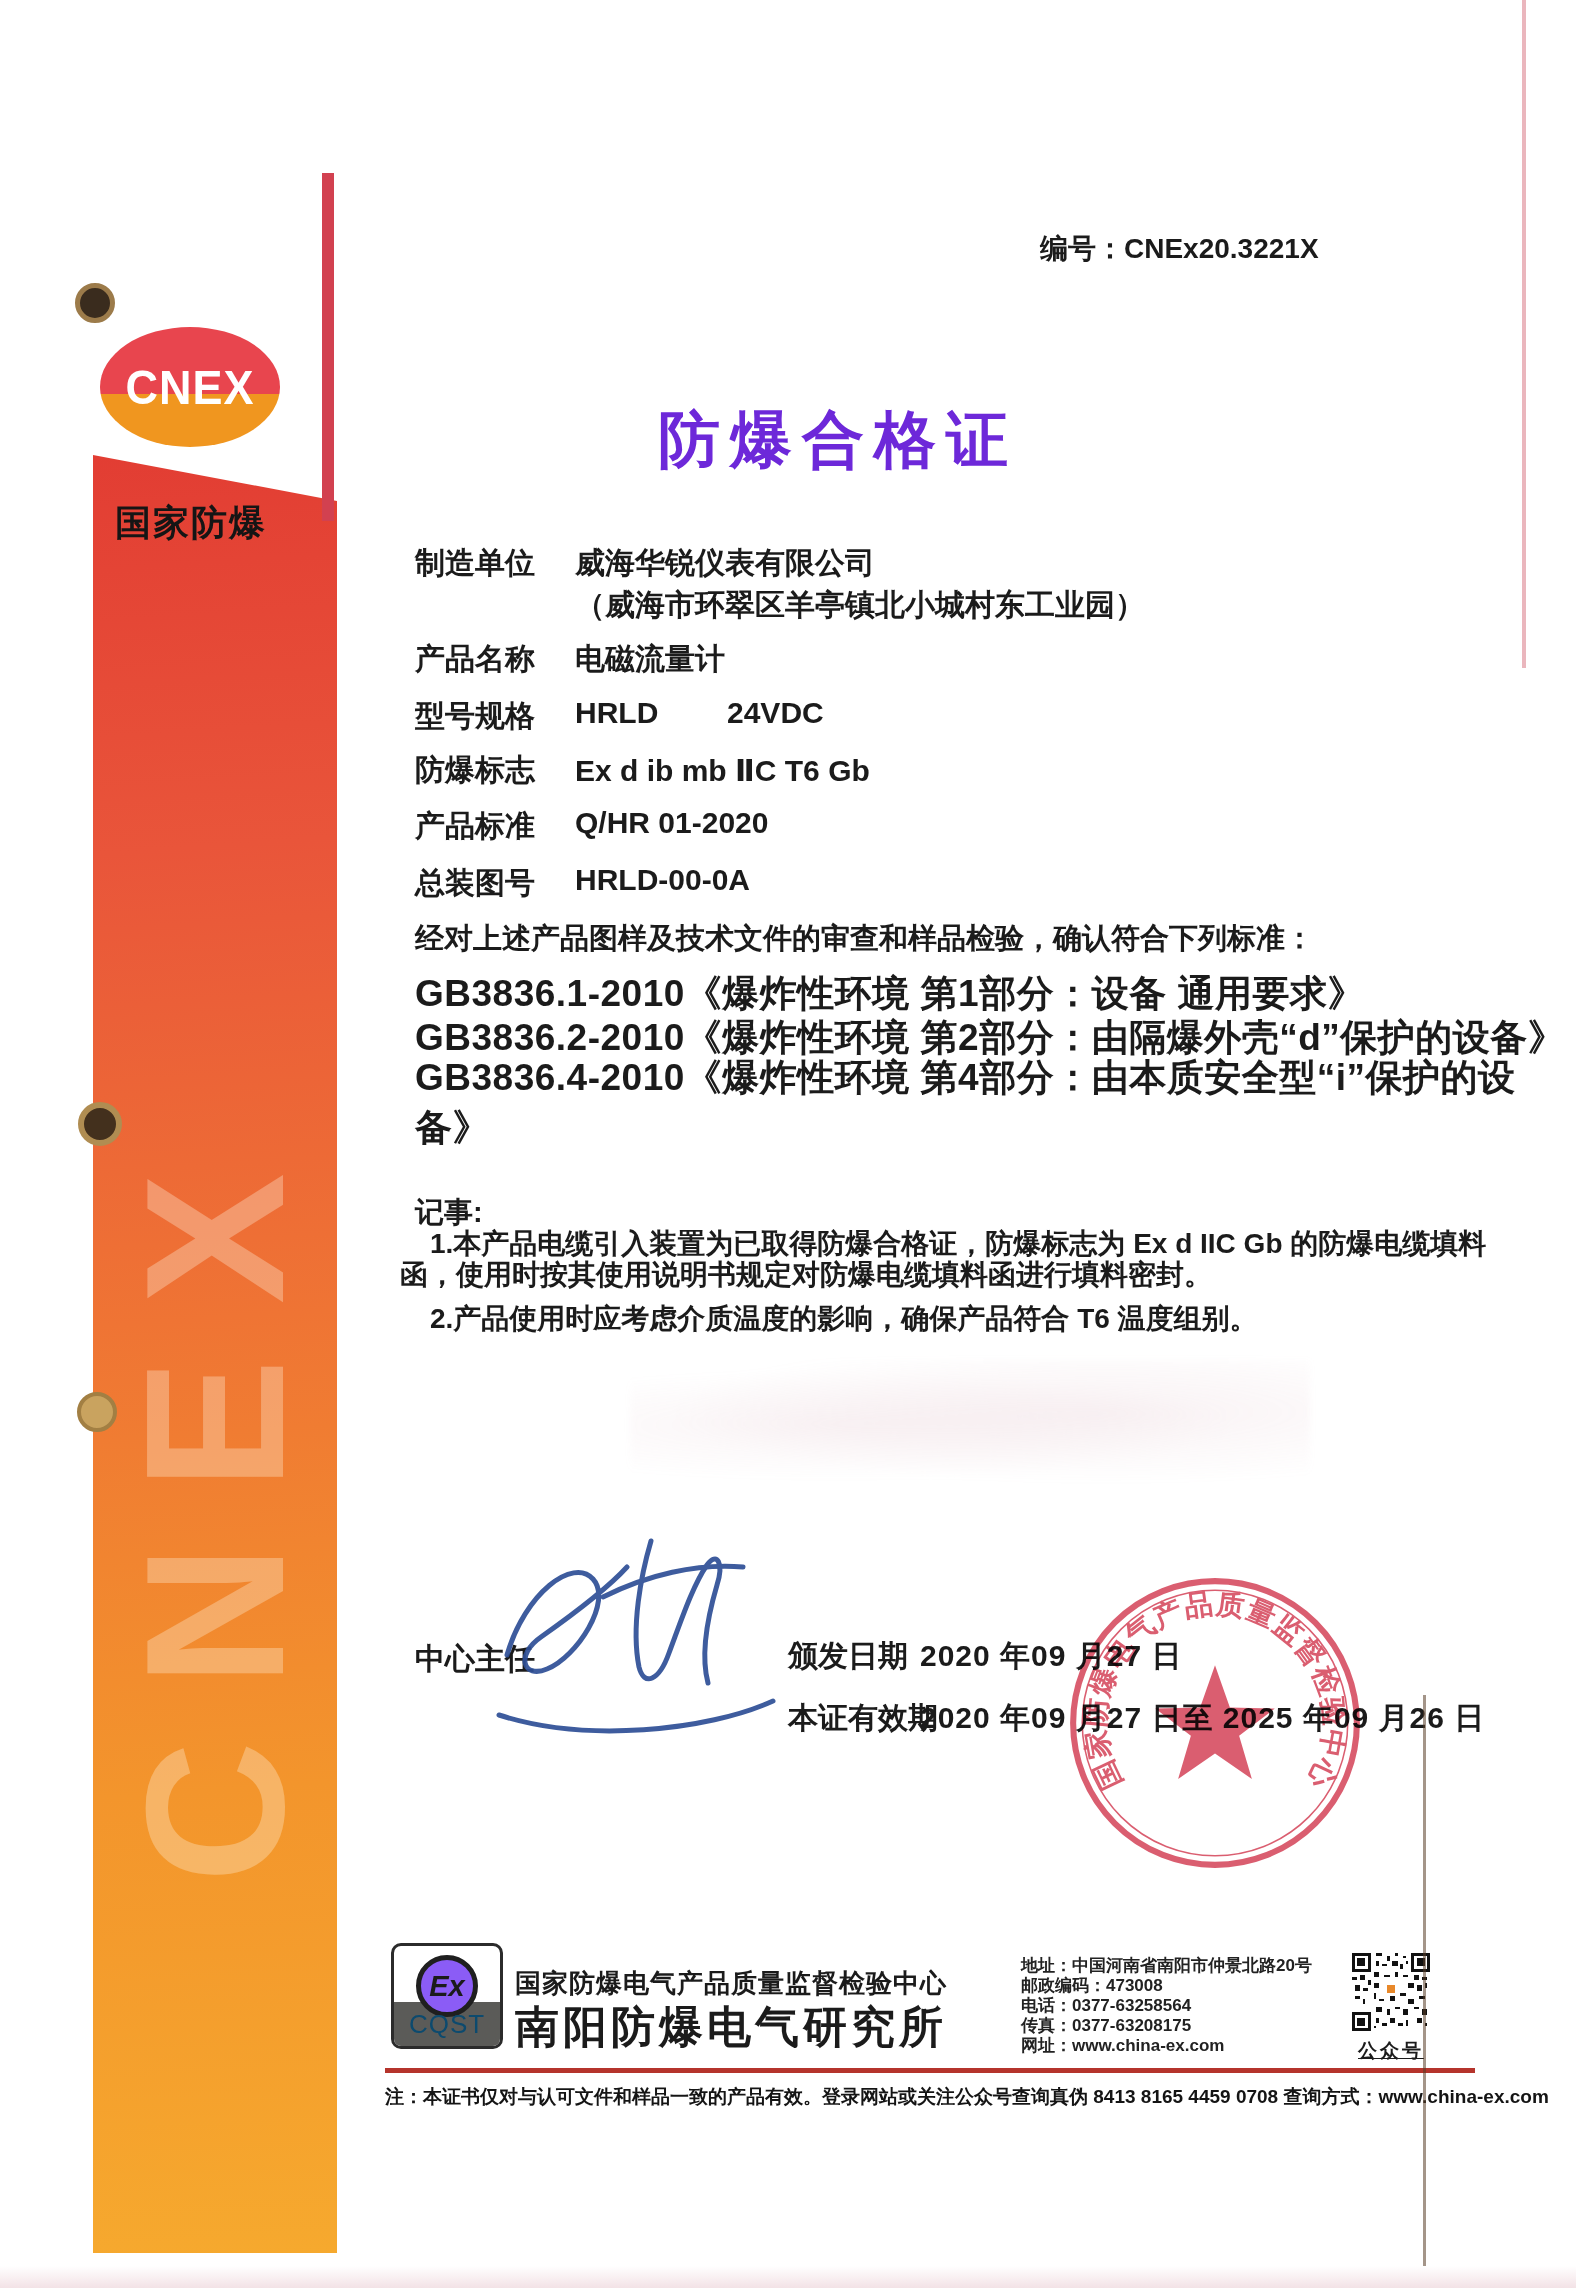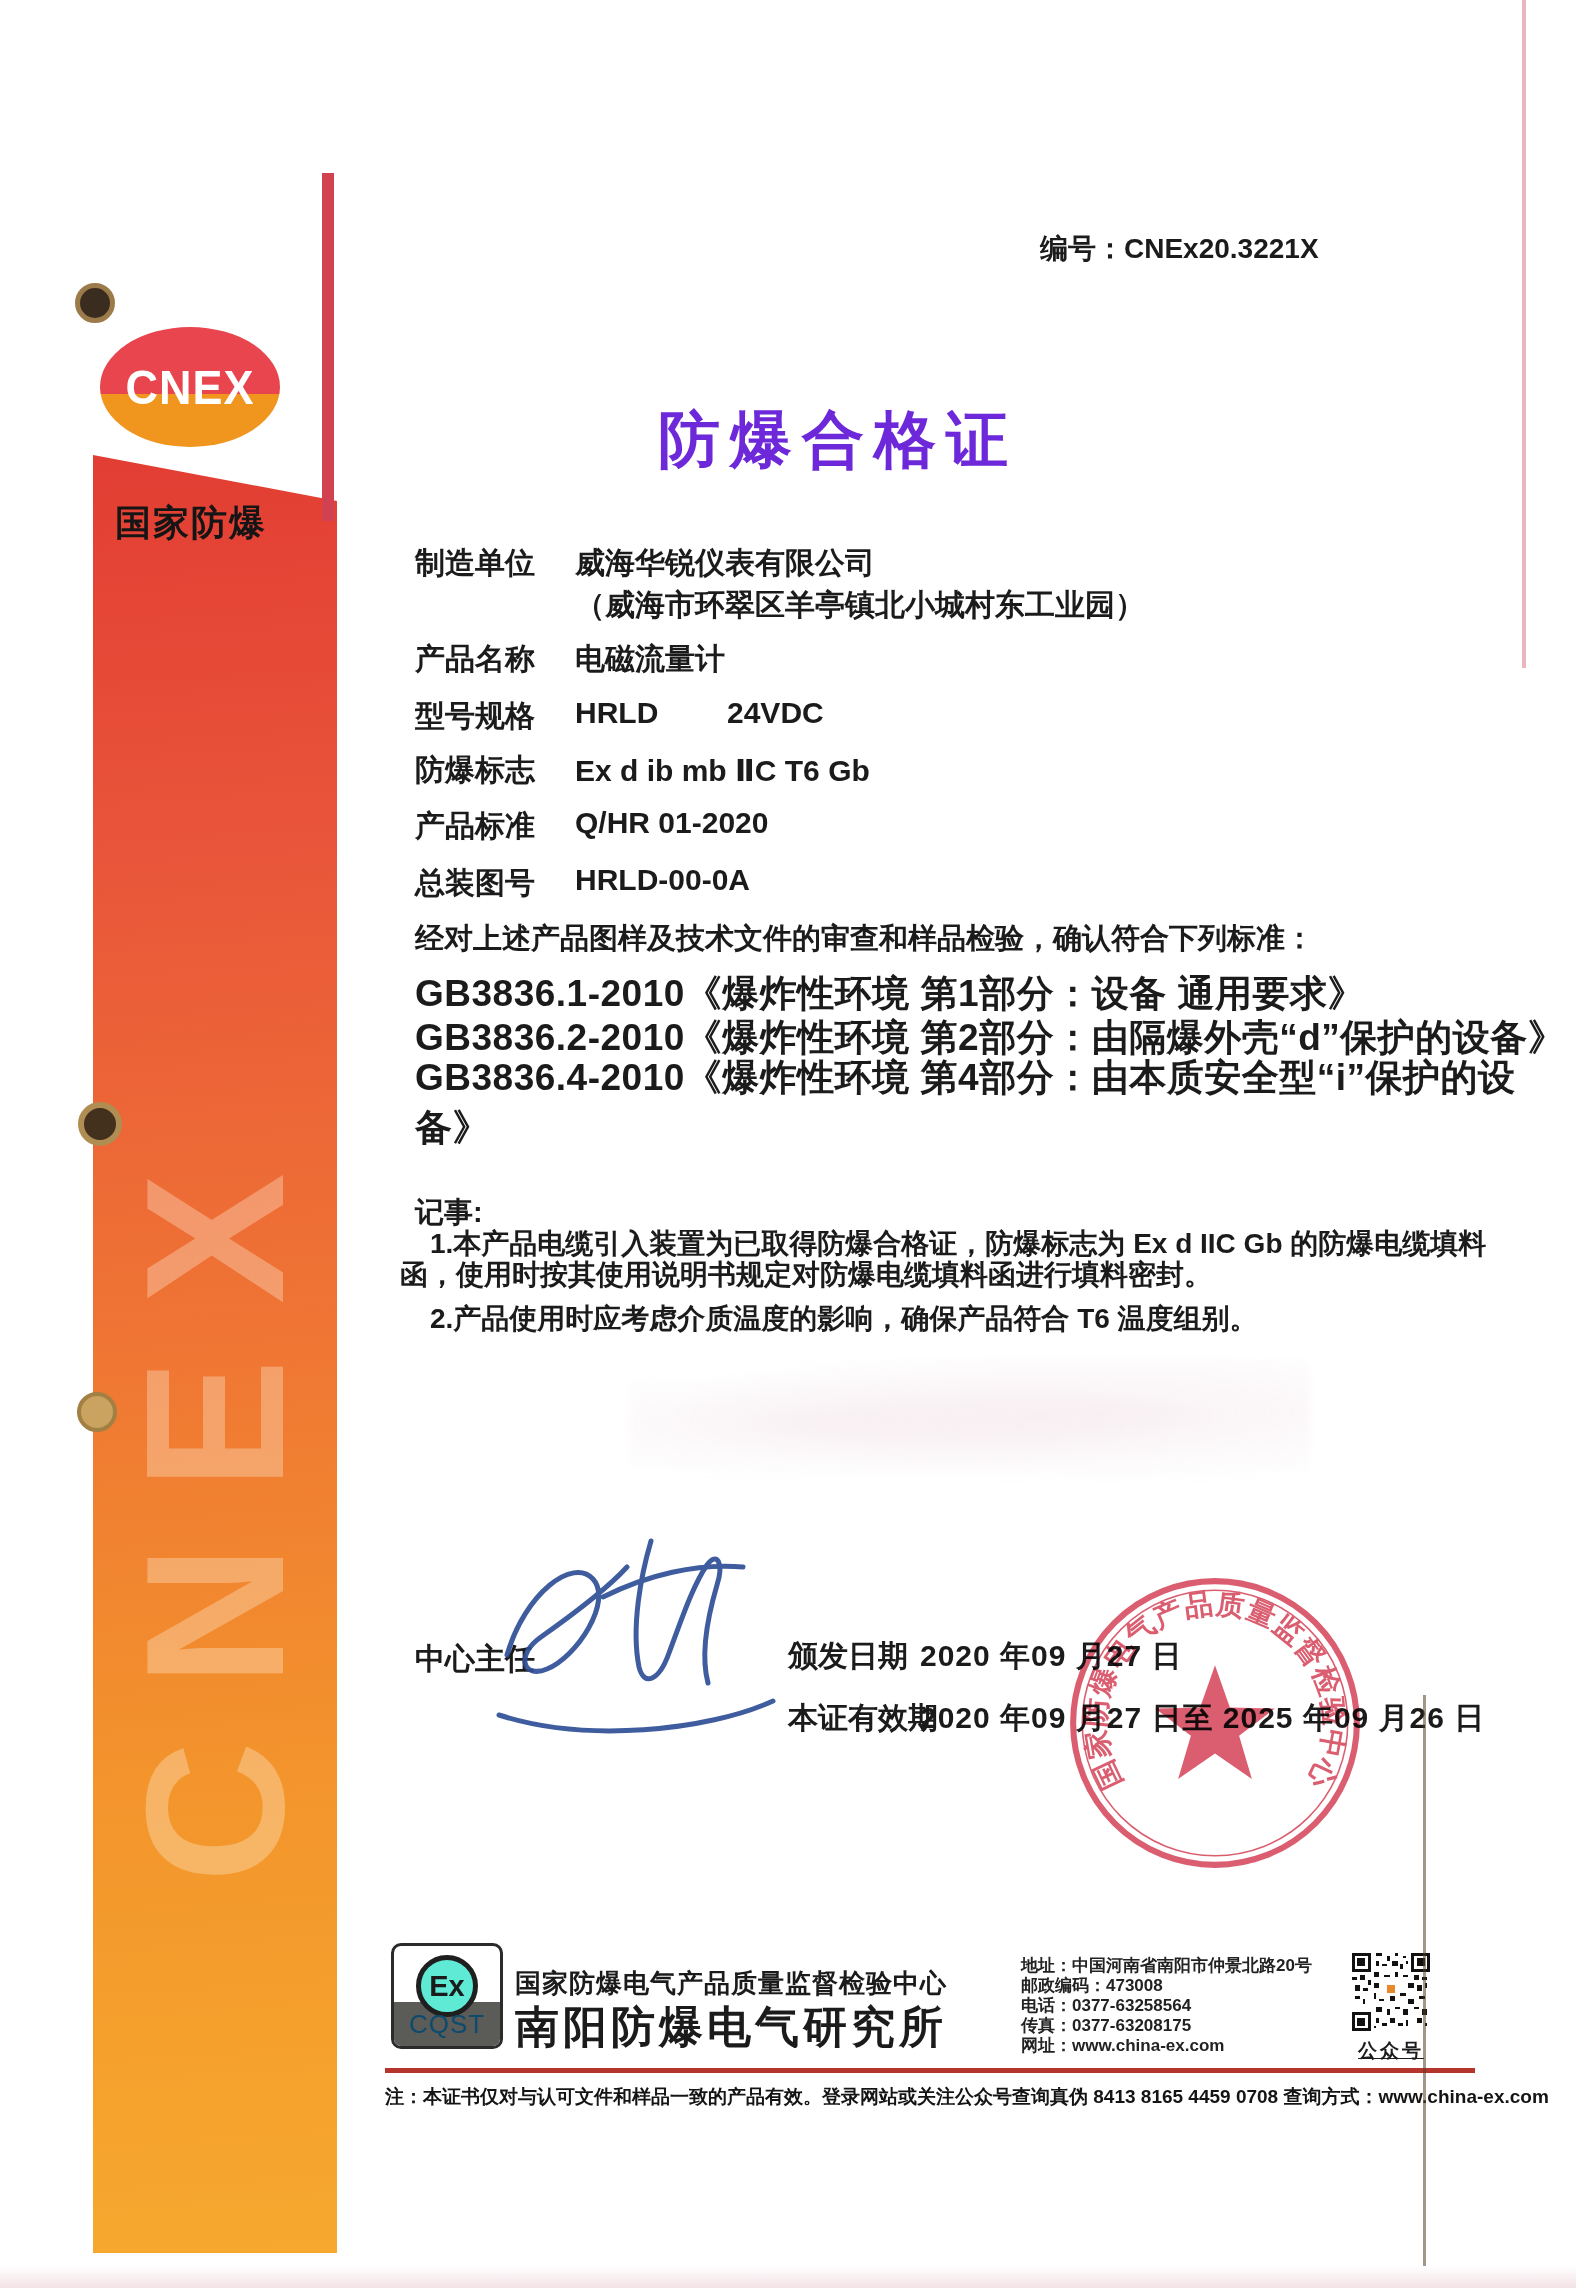--- a/index.html
+++ b/index.html
@@ -53,22 +53,22 @@
   .ghost{left:630px;top:1360px;width:680px;height:130px;
         background:radial-gradient(ellipse at 30% 50%,rgba(205,150,165,0.10),transparent 60%),
                    radial-gradient(ellipse at 70% 40%,rgba(205,150,165,0.12),transparent 65%);
         filter:blur(3px);}
 
   
   .ex-badge{left:391px;top:1943px;width:112px;height:106px;border:3px solid #2b2b2b;
         border-radius:10px;background:#ffffff;box-sizing:border-box;overflow:hidden;}
   .ex-badge .gray{position:absolute;left:0;bottom:0;width:100%;height:44px;background:#5b5b58;}
   .ex-badge .circle{position:absolute;left:22px;top:9px;width:62px;height:62px;border-radius:50%;
-        border:5px solid #1f1f1f;background:#5eead4;box-sizing:border-box;
-        display:flex;align-items:center;justify-content:center;font-size:29px;font-weight:800;z-index:2;}
+        border:5px solid #1f1f1f;background:#8b5cf6;box-sizing:border-box;
+        display:flex;align-items:center;justify-content:center;font-size:29px;font-weight:800;z-index:2;font-style:italic;}
   .ex-badge .cqst{position:absolute;left:0;bottom:6px;width:100%;text-align:center;
         color:#0c4a6e;font-size:26px;font-weight:400;letter-spacing:1px;z-index:3;}
   .org-cn{left:515px;top:1966px;font-size:26px;font-weight:800;letter-spacing:1px;}
   .org-name{left:515px;top:1998px;font-size:44px;font-weight:700;letter-spacing:4px;}
   .red-rule{left:385px;top:2068px;width:1090px;height:5px;background:#b5342c;}
 
   .contact{left:1021px;top:1956px;font-size:17px;font-weight:700;line-height:20px;color:#222;}
   .qr{left:1352px;top:1950px;width:78px;height:84px;}
   .qr-caption{left:1352px;top:2038px;width:78px;text-align:center;font-size:19px;
         font-weight:700;letter-spacing:3px;text-decoration:underline;}

